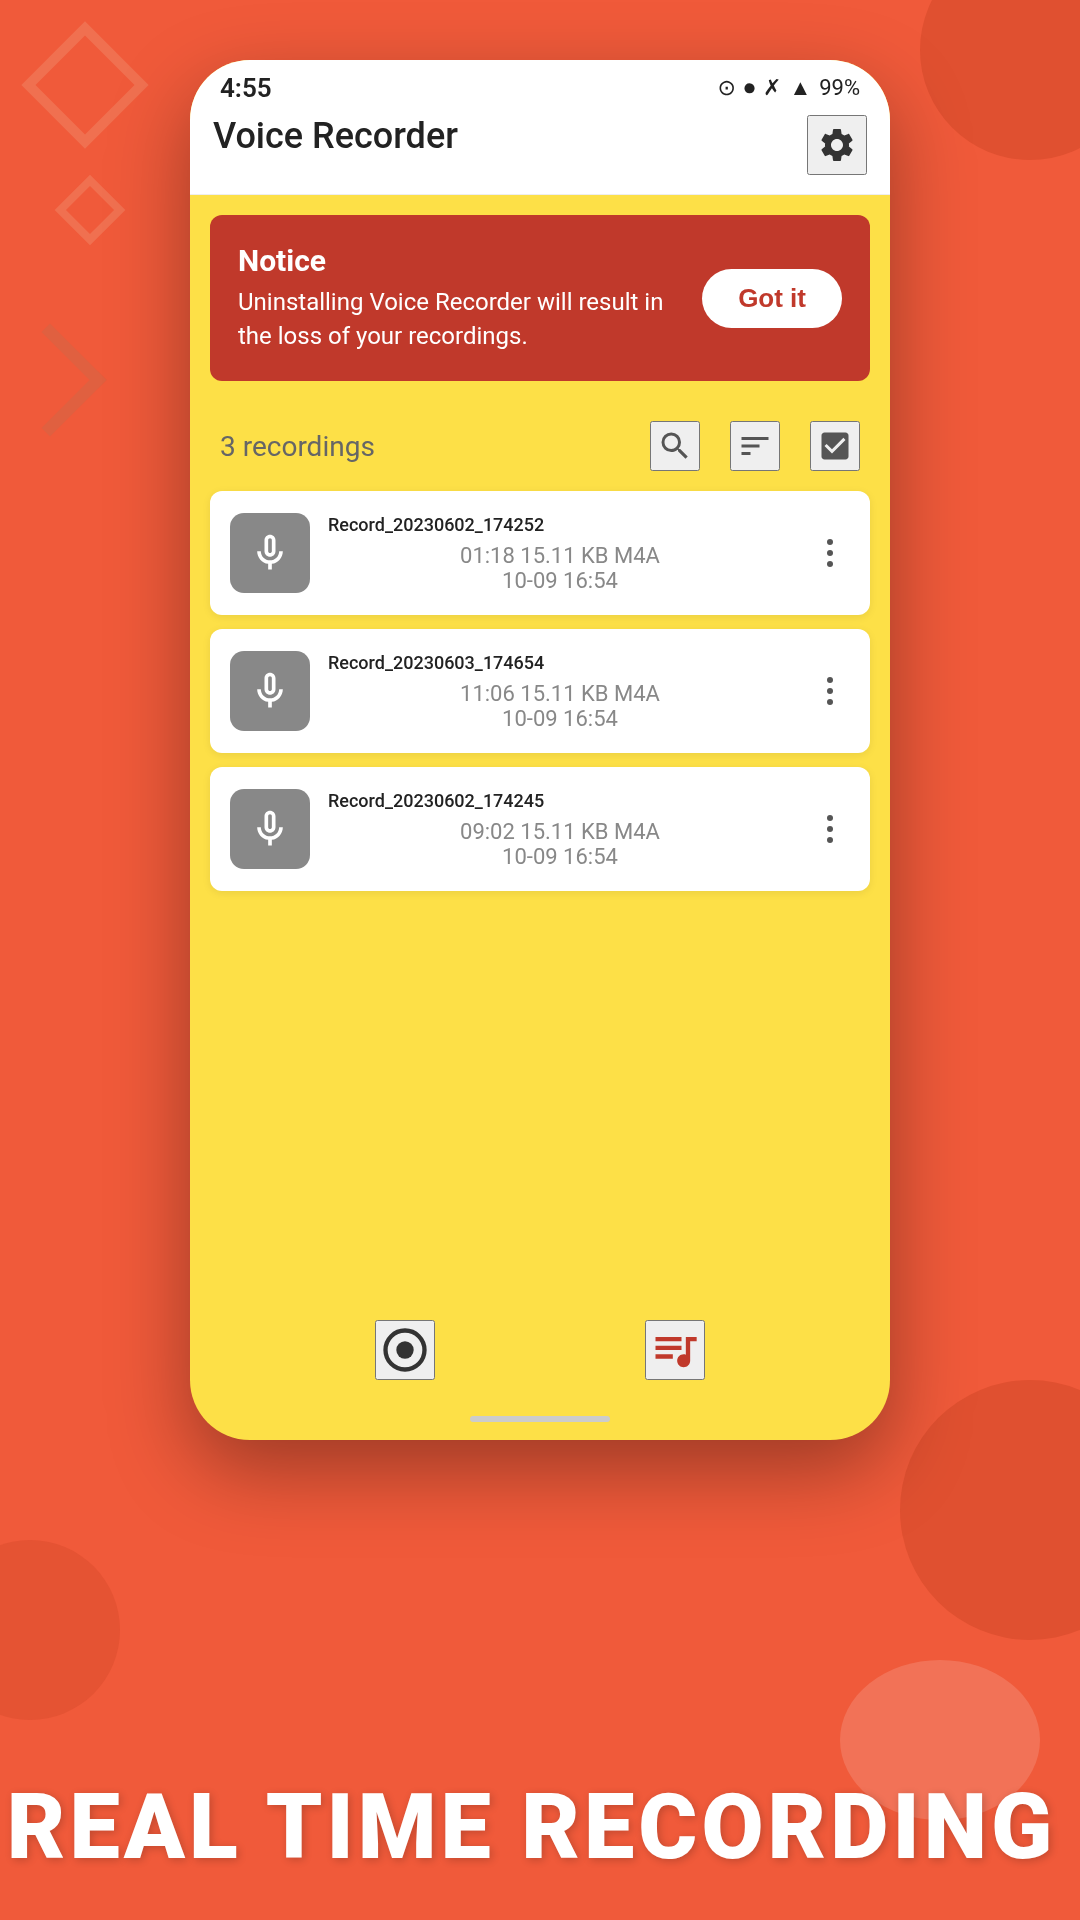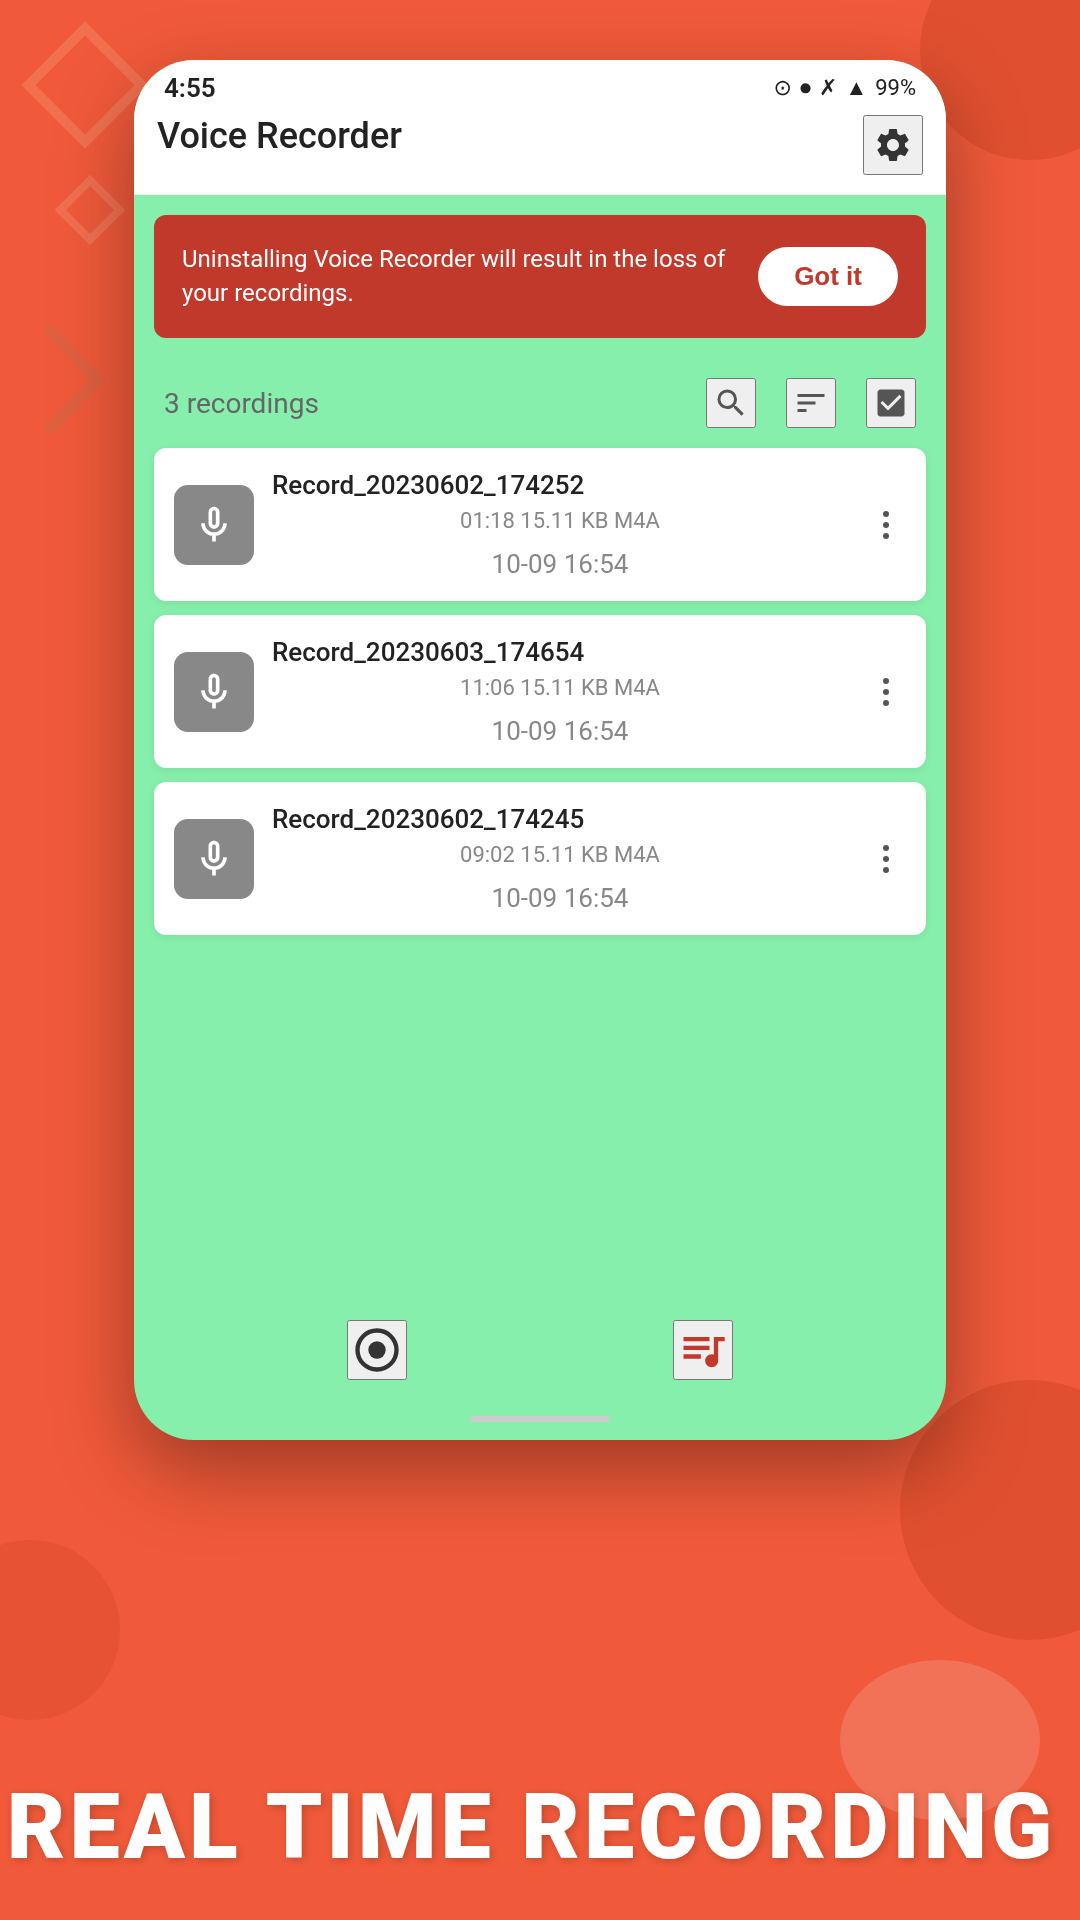--- a/index.html
+++ b/index.html
@@ -78,23 +78,23 @@
       background: rgba(255,255,255,0.15);
       border-radius: 50%;
     }
 
     
     .phone {
       position: absolute;
       top: 60px;
       left: 50%;
       transform: translateX(-50%);
-      width: 812px;
+      width: 700px;
       height: 1380px;
-      background: #86efac;
+      background: #fde047;
       border-radius: 60px;
       box-shadow: 0 30px 80px rgba(0,0,0,0.35);
       overflow: hidden;
     }
 
     
     .status-bar {
       width: 100%;
       height: 55px;
       background: #fff;
@@ -235,39 +235,38 @@
       display: flex;
       align-items: center;
       justify-content: center;
       flex-shrink: 0;
     }
     .recording-info {
       flex: 1;
       padding: 0 18px;
     }
     .recording-name {
-      font-size: 26px;
+      font-size: 18px;
       font-weight: 500;
       color: #222;
       margin-bottom: 8px;
     }
     .recording-meta {
       display: flex;
       justify-content: space-between;
       align-items: center;
       flex-direction: column;
     }
     .recording-details {
       font-size: 22px;
       color: #888;
     }
     .recording-date {
-      font-size: 26px;
+      font-size: 22px;
       color: #888;
-      margin-top: 16px;
     }
     .more-btn {
       width: 40px;
       display: flex;
       flex-direction: column;
       align-items: center;
       justify-content: center;
       gap: 5px;
       cursor: pointer;
       flex-shrink: 0;
@@ -351,20 +350,21 @@
     <span class="app-title">Voice Recorder</span>
     <button class="gear-btn">
       <svg class="gear-icon-svg" viewBox="0 0 24 24">
         <path d="M19.14 12.94c.04-.3.06-.61.06-.94 0-.32-.02-.64-.07-.94l2.03-1.58c.18-.14.23-.41.12-.61l-1.92-3.32c-.12-.22-.37-.29-.59-.22l-2.39.96c-.5-.38-1.03-.7-1.62-.94l-.36-2.54c-.04-.24-.24-.41-.48-.41h-3.84c-.24 0-.43.17-.47.41l-.36 2.54c-.59.24-1.13.57-1.62.94l-2.39-.96c-.22-.08-.47 0-.59.22L2.74 8.87c-.12.21-.08.47.12.61l2.03 1.58c-.05.3-.09.63-.09.94s.02.64.07.94l-2.03 1.58c-.18.14-.23.41-.12.61l1.92 3.32c.12.22.37.29.59.22l2.39-.96c.5.38 1.03.7 1.62.94l.36 2.54c.05.24.24.41.48.41h3.84c.24 0 .44-.17.47-.41l.36-2.54c.59-.24 1.13-.56 1.62-.94l2.39.96c.22.08.47 0 .59-.22l1.92-3.32c.12-.22.07-.47-.12-.61l-2.01-1.58zM12 15.6c-1.98 0-3.6-1.62-3.6-3.6s1.62-3.6 3.6-3.6 3.6 1.62 3.6 3.6-1.62 3.6-3.6 3.6z"></path>
       </svg>
     </button>
   </div>
 
   <div class="notice-banner">
     <div class="notice-text-block">
+      <div class="notice-title">Notice</div>
       <div class="notice-body">Uninstalling Voice Recorder will result in the loss of your recordings.</div>
     </div>
     <button class="got-it-btn">Got it</button>
   </div>
 
   <div class="recordings-header">
     <span class="recordings-count">3 recordings</span>
     <div class="header-icons">
       <button class="header-icon-btn">
         <svg width="36" height="36" viewBox="0 0 24 24" fill="#555">

